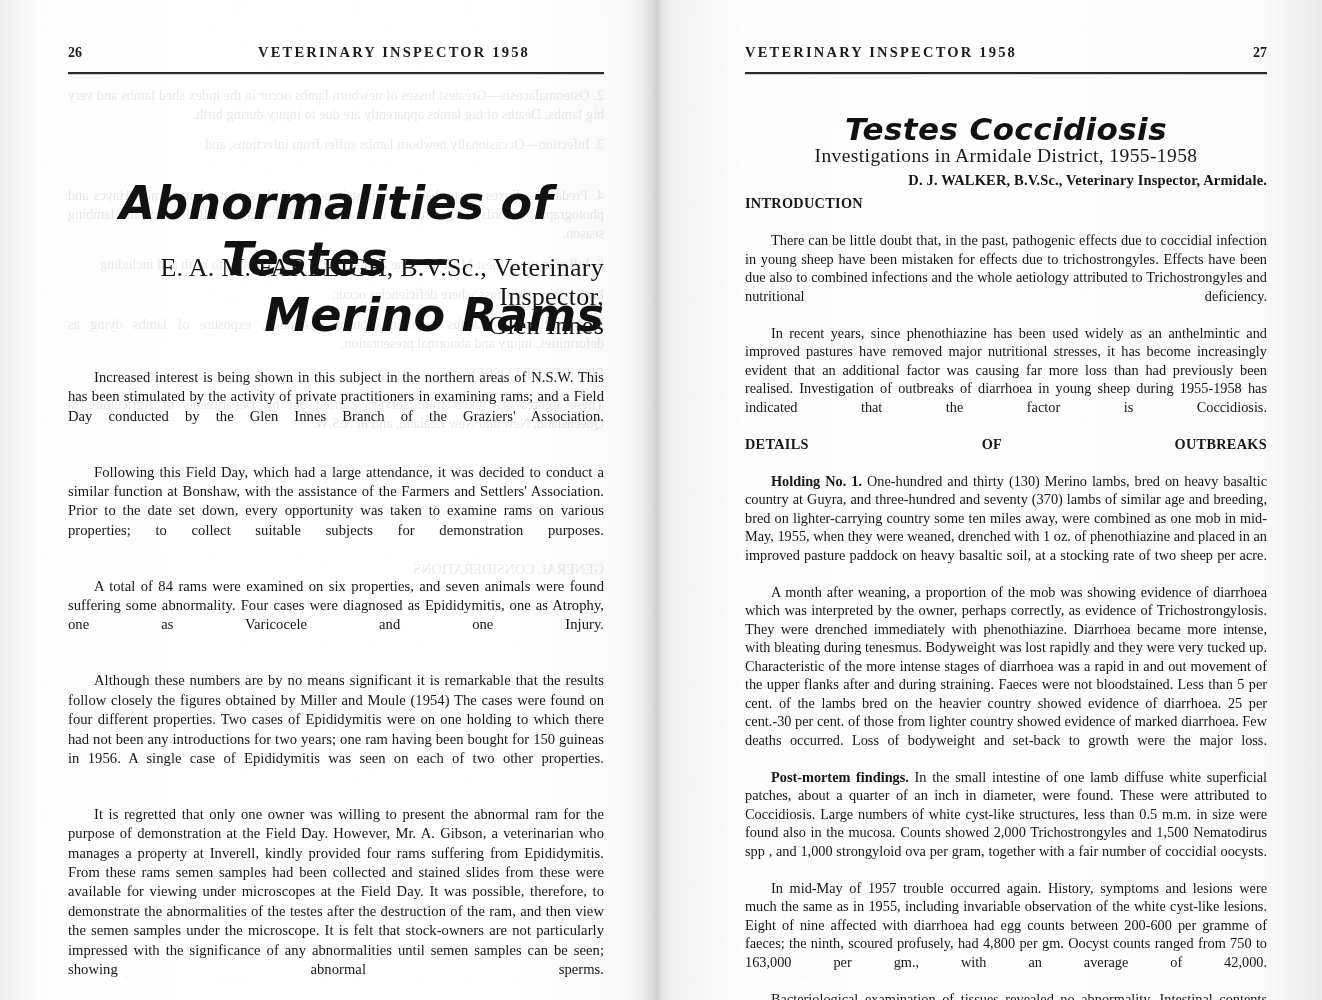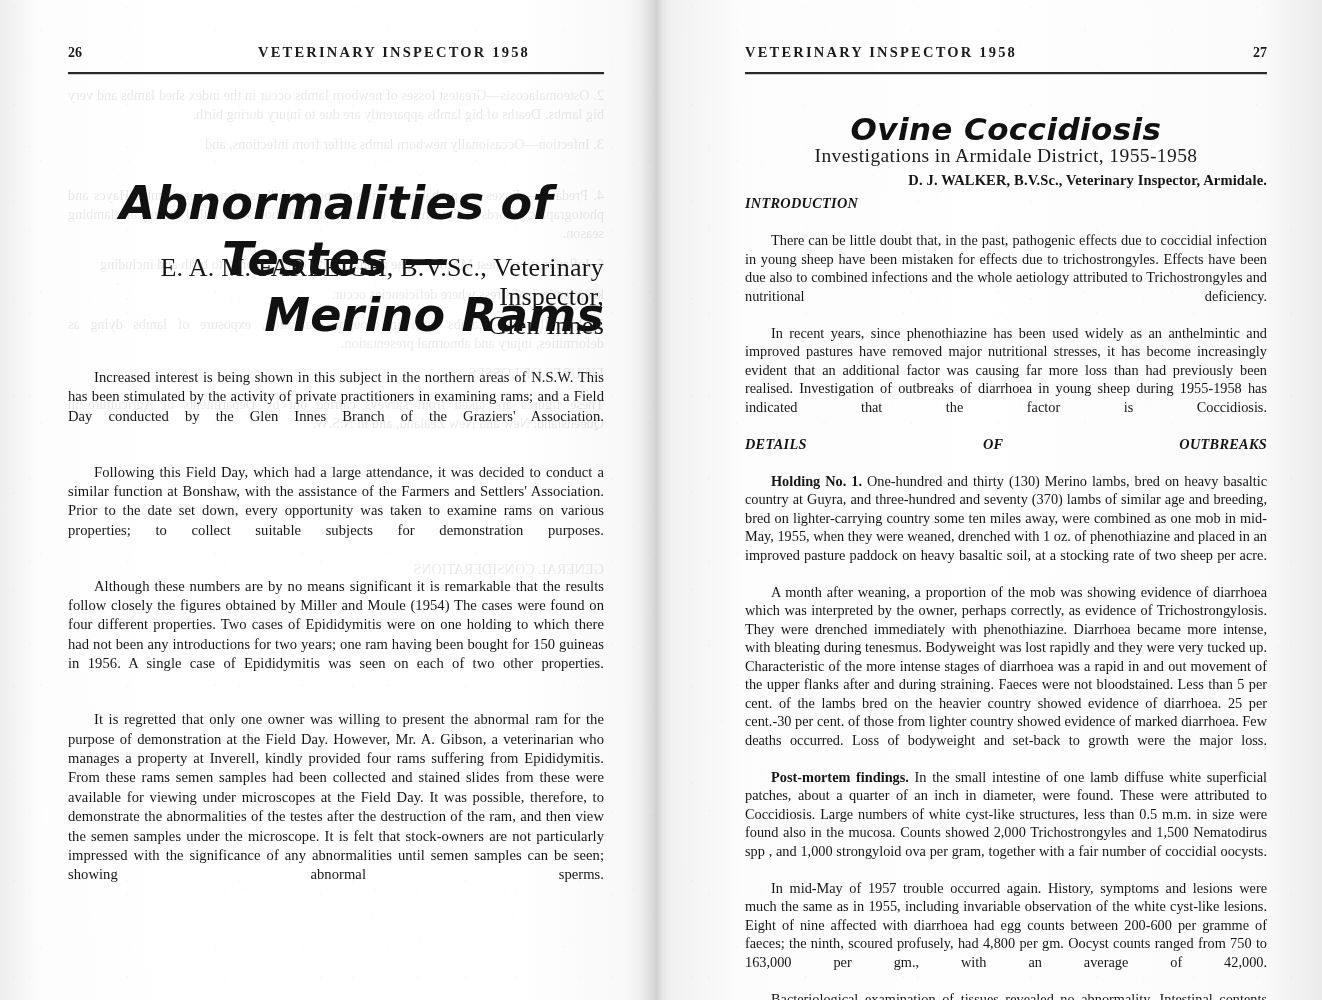--- a/index.html
+++ b/index.html
@@ -213,21 +213,20 @@
   #body-right p {
     margin: 0;
     text-indent: 26px;
   }
 
   .sec-head {
     font-weight: bold;
     text-indent: 0 !important;
     letter-spacing: .3px;
     margin: 0 !important;
-    font-style: italic;
   }
   .run-in { font-weight: bold; }
 
   
   .body p { text-align: justify; }
   .body p::after {
     content: "";
     display: inline-block;
     width: 100%;
   }
@@ -289,39 +288,40 @@
       </h1>
 
       <div class="byline" id="byline-left">
         <span>E. A. M. FARLEIGH, B.V.Sc., Veterinary Inspector,</span>
         <span class="l2">Glen Innes</span>
       </div>
 
       <div class="body" id="body-left">
         <p>Increased interest is being shown in this subject in the northern areas of N.S.W. This has been stimulated by the activity of private practitioners in examining rams; and a Field Day conducted by the Glen Innes Branch of the Graziers' Association.</p>
         <p>Following this Field Day, which had a large attendance, it was decided to conduct a similar function at Bonshaw, with the assistance of the Farmers and Settlers' Association. Prior to the date set down, every opportunity was taken to examine rams on various properties; to collect suitable subjects for demonstration purposes.</p>
+        <p>A total of 84 rams were examined on six properties, and seven animals were found suffering some abnormality. Four cases were diagnosed as Epididymitis, one as Atrophy, one as Varicocele and one Injury.</p>
         <p>Although these numbers are by no means significant it is remarkable that the results follow closely the figures obtained by Miller and Moule (1954) The cases were found on four different properties. Two cases of Epididymitis were on one holding to which there had not been any introductions for two years; one ram having been bought for 150 guineas in 1956. A single case of Epididymitis was seen on each of two other properties.</p>
         <p>It is regretted that only one owner was willing to present the abnormal ram for the purpose of demonstration at the Field Day. However, Mr. A. Gibson, a veterinarian who manages a property at Inverell, kindly provided four rams suffering from Epididymitis. From these rams semen samples had been collected and stained slides from these were available for viewing under microscopes at the Field Day. It was possible, therefore, to demonstrate the abnormalities of the testes after the destruction of the ram, and then view the semen samples under the microscope. It is felt that stock-owners are not particularly impressed with the significance of any abnormalities until semen samples can be seen; showing abnormal sperms.</p>
 
       </div>
 
     </div>
   </div>
 
   <div class="page" id="page-right">
 
     <div class="page-inner">
 
       <div class="runhead">
         <span class="jtitle">VETERINARY INSPECTOR 1958</span>
         <span class="folio">27</span>
       </div>
       <div class="rule"></div>
 
-      <h1 class="art-title" id="title-right">Ovine Coccidiosis</h1>
+      <h1 class="art-title" id="title-right">Testes Coccidiosis</h1>
       <div class="subtitle" id="sub-right">Investigations in Armidale District, 1955-1958</div>
       <div class="byline" id="byline-right">D. J. WALKER, B.V.Sc., Veterinary Inspector, Armidale.</div>
 
       <div class="body" id="body-right">
         <p class="sec-head">INTRODUCTION</p>
         <p>There can be little doubt that, in the past, pathogenic effects due to coccidial infection in young sheep have been mistaken for effects due to trichostrongyles. Effects have been due also to combined infections and the whole aetiology attributed to Trichostrongyles and nutritional deficiency.</p>
         <p>In recent years, since phenothiazine has been used widely as an anthelmintic and improved pastures have removed major nutritional stresses, it has become increasingly evident that an additional factor was causing far more loss than had previously been realised. Investigation of outbreaks of diarrhoea in young sheep during 1955-1958 has indicated that the factor is Coccidiosis.</p>
 
         <p class="sec-head">DETAILS OF OUTBREAKS</p>
         <p><span class="run-in">Holding No. 1.</span><span> One-hundred and thirty (130) Merino lambs, bred on heavy basaltic country at Guyra, and three-hundred and seventy (370) lambs of similar age and breeding, bred on lighter-carrying country some ten miles away, were combined as one mob in mid-May, 1955, when they were weaned, drenched with 1 oz. of phenothiazine and placed in an improved pasture paddock on heavy basaltic soil, at a stocking rate of two sheep per acre.</span></p>

